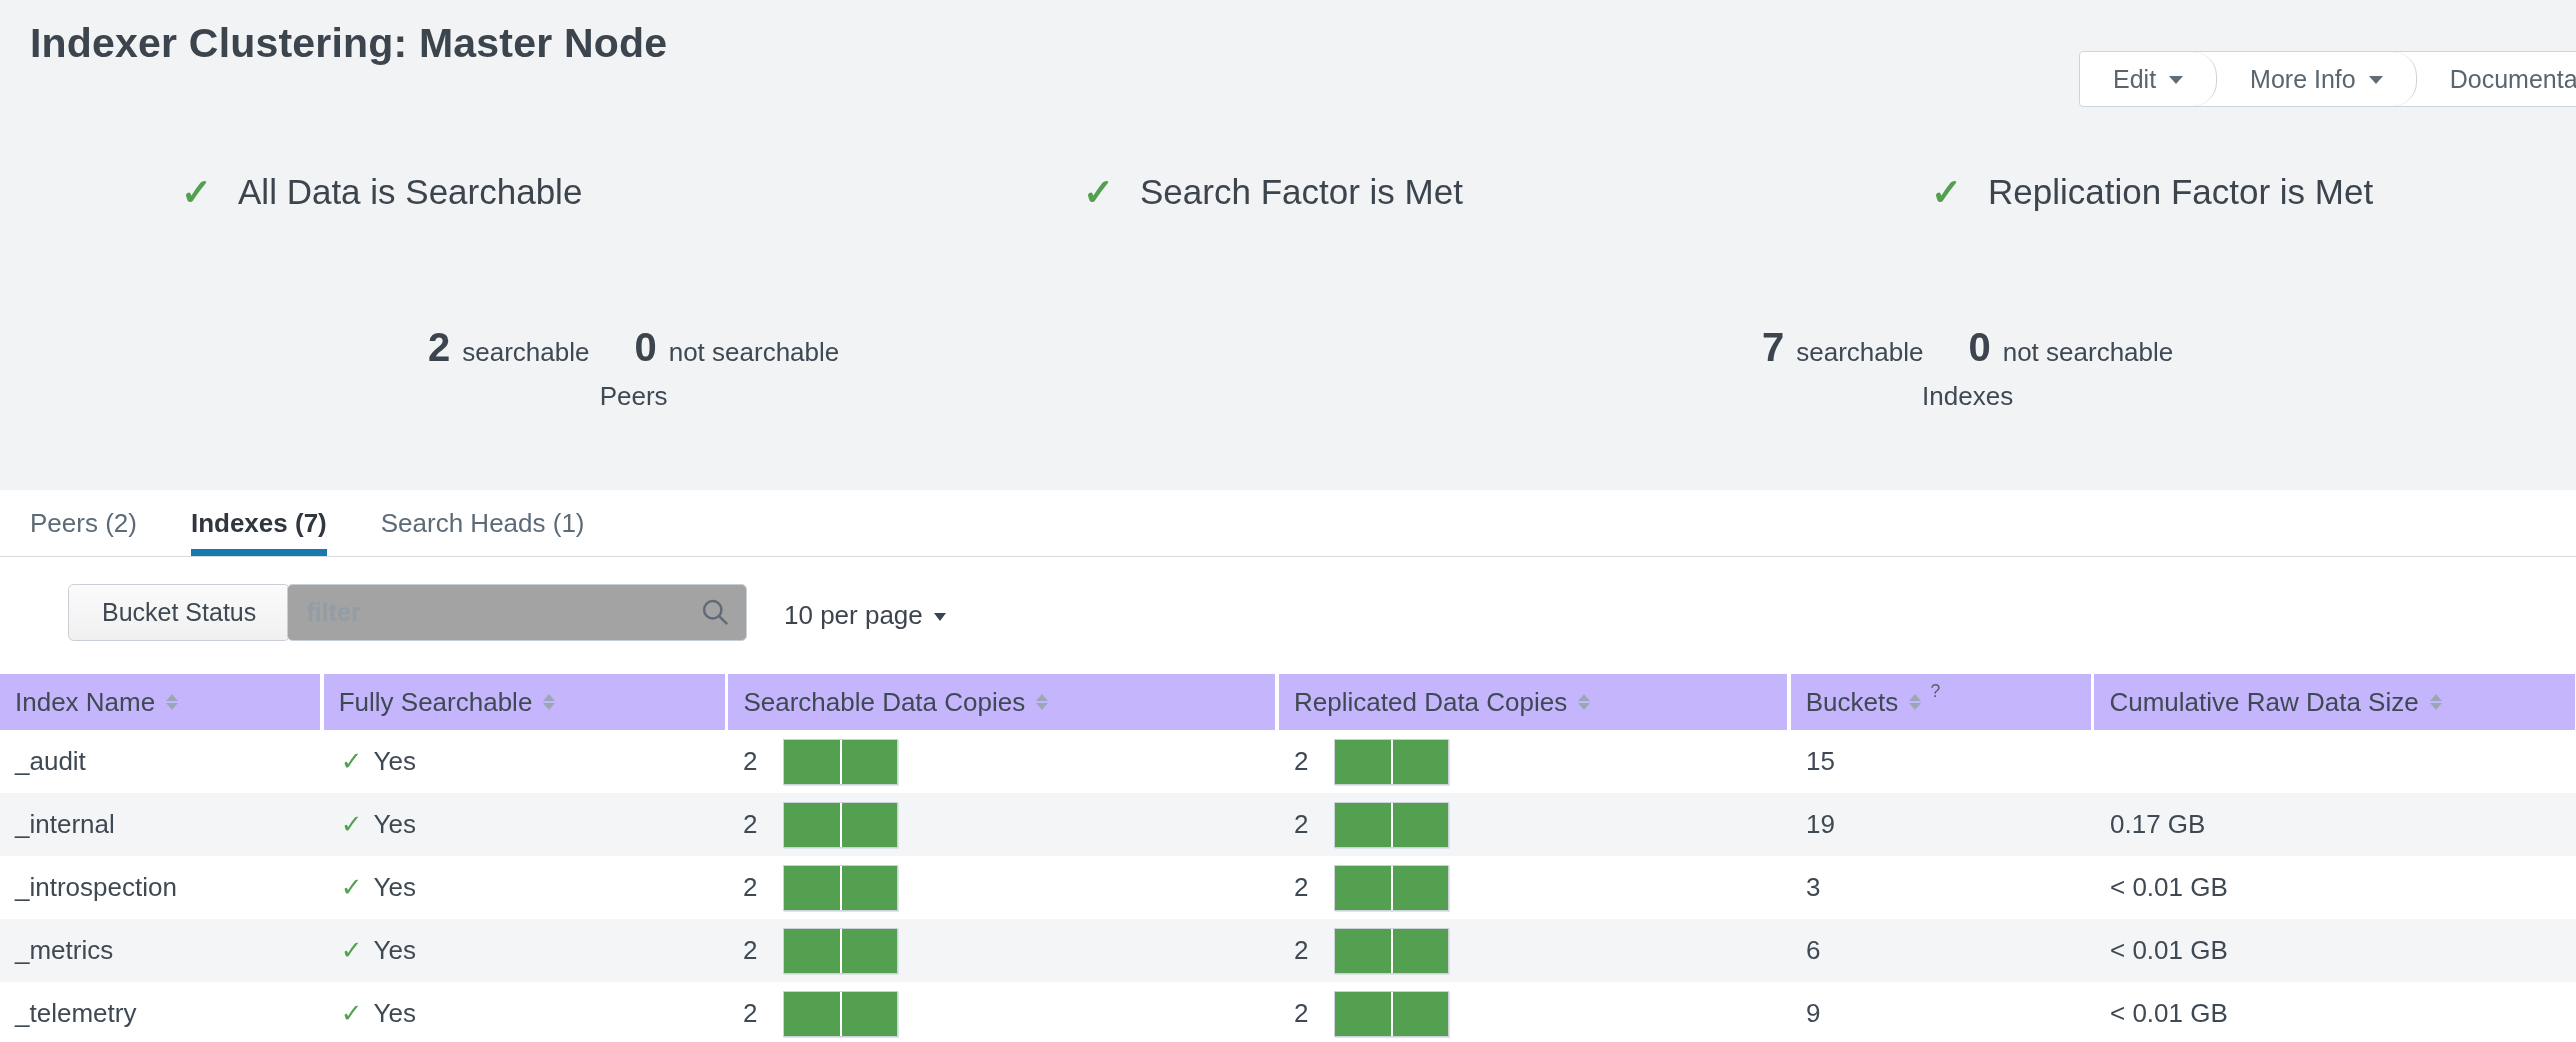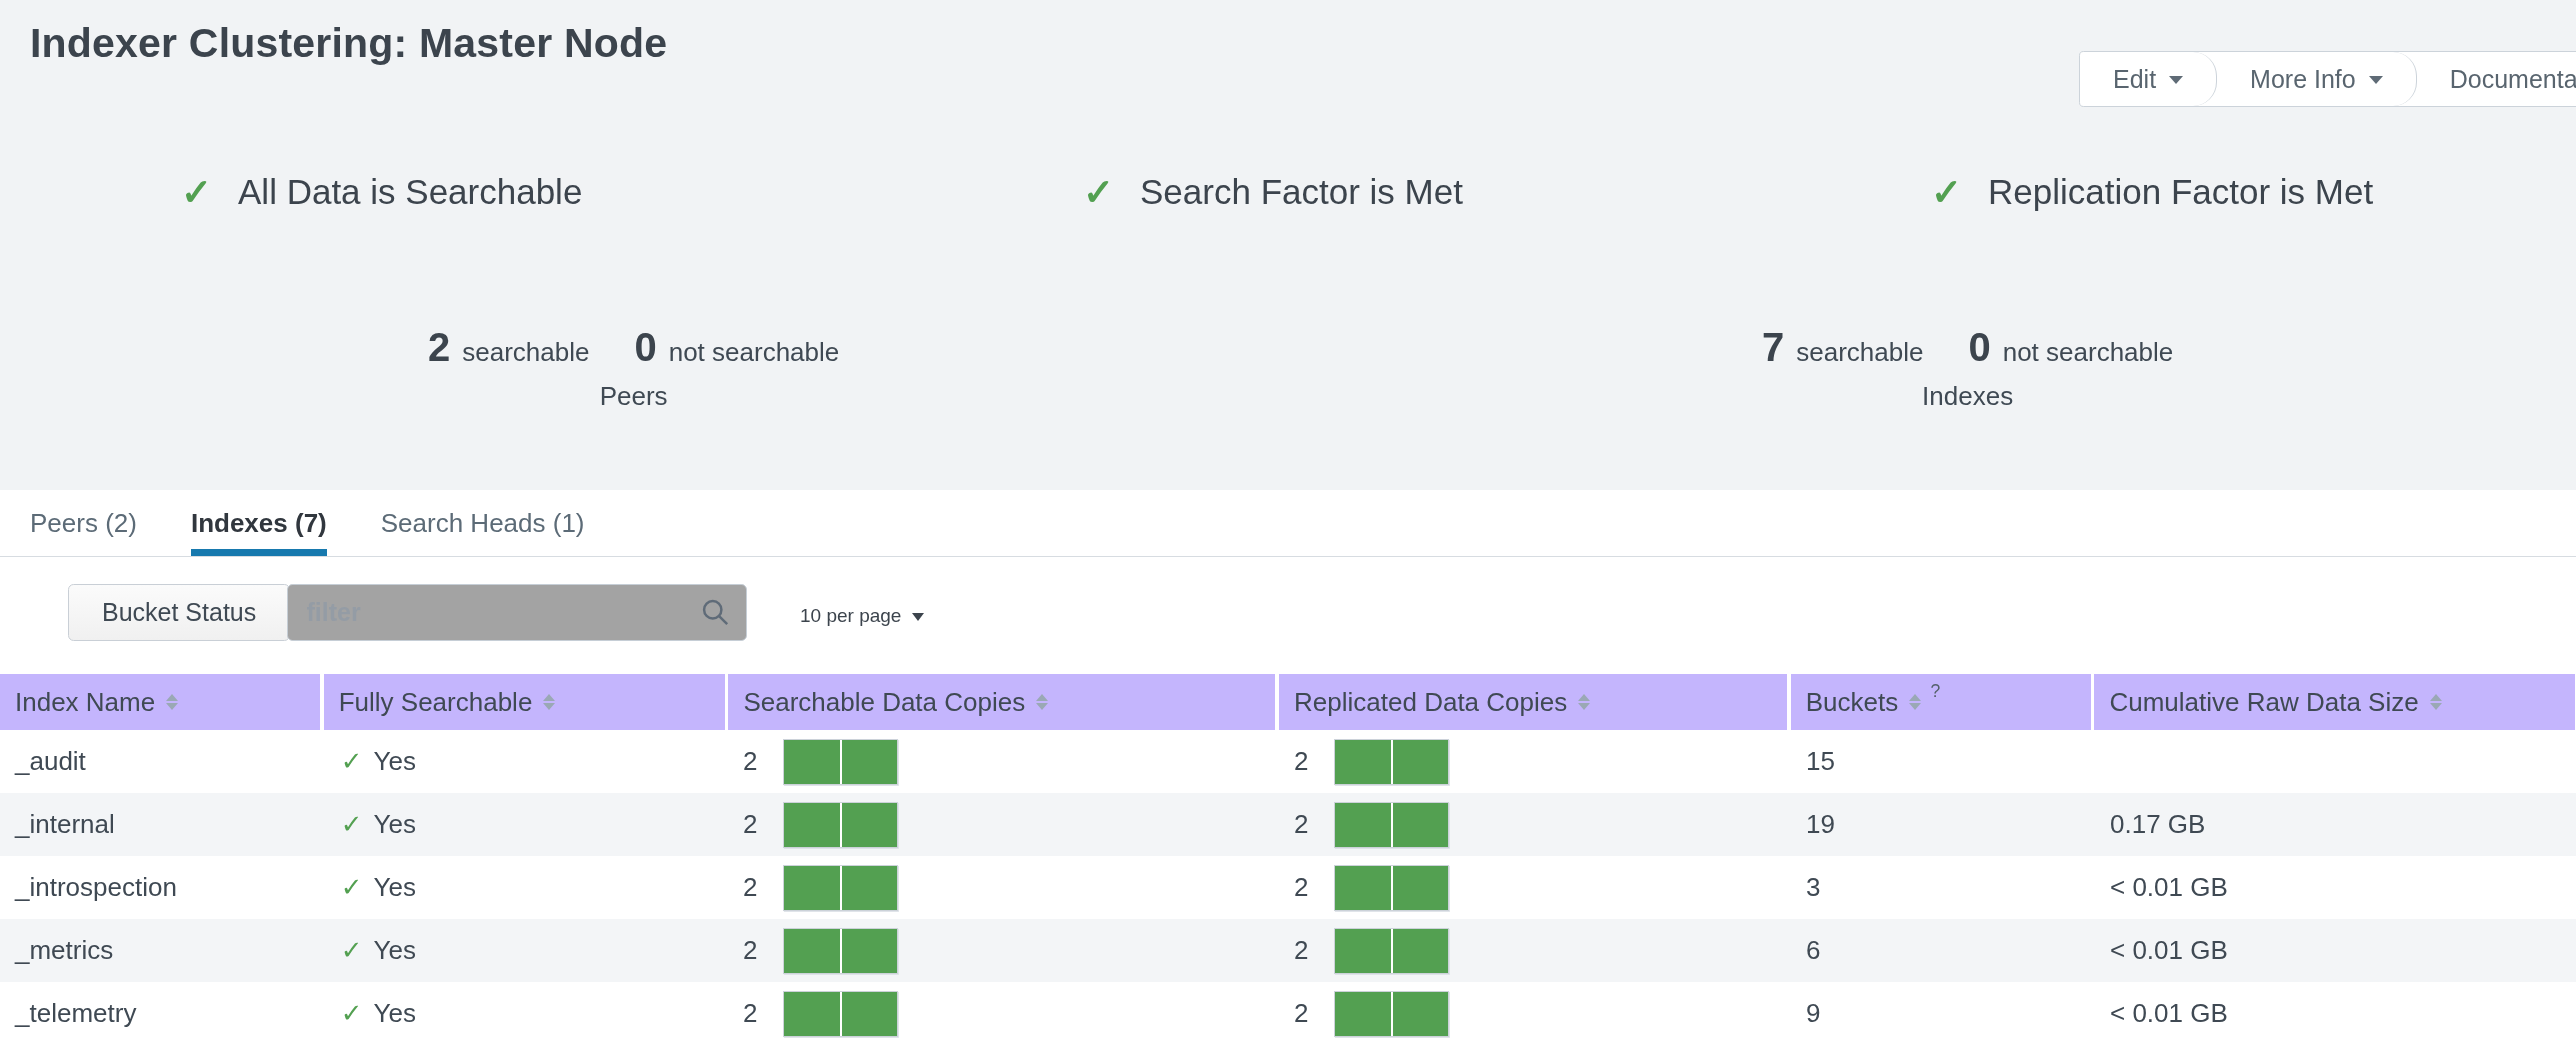--- a/index.html
+++ b/index.html
@@ -41,22 +41,22 @@
 
   .controls-row { position:relative; height:117px; background:#ffffff; }
   .bucket-status-btn { position:absolute; left:68px; top:27px; height:57px; padding:0 33px;
         font-size:25px; color:#3f4953; background:linear-gradient(#fbfbfb,#f0f0f0);
         border:0.9px solid #c9cfd6; border-radius:5.6px; display:flex; align-items:center; cursor:pointer; }
   .filter-wrap { position:absolute; left:287px; top:27px; width:460px; height:57px; }
   .filter-input { width:100%; height:100%; border:0.9px solid #c6ced6; border-radius:5.6px; padding:0 59px 0 18.5px;
         font-size:25px; color:#3f4953; font-family:"Liberation Sans", sans-serif; background:#a3a3a3;font-weight:bold; }
   .filter-input::placeholder { color:#949ca5; }
   .search-icon { position:absolute; right:15px; top:12px; }
-  .page-size { position:absolute; left:800px; top:0; height:117px; display:flex; align-items:center; gap:11px;
-        font-size:19px; color:#3c444d; cursor:pointer; }
+  .page-size { position:absolute; left:784px; top:0; height:117px; display:flex; align-items:center; gap:11px;
+        font-size:26px; color:#3c444d; cursor:pointer; }
   .page-size .caret { border-top-color:#3c444d; border-left-width:6.5px; border-right-width:6.5px; }
 
   
   .table-header { display:flex; height:56px; background:#ffffff; }
   .th { background:#c4b5fd; display:flex; align-items:center; padding-left:15px; font-size:26px; color:#3f4953; cursor:pointer; }
   .th-gap { width:3.7px; background:#ffffff; }
   .w1{width:320px}.w2{width:401px}.w3{width:547px}.w4{width:508px}.w5{width:300px}.w6{width:481px}
   .sort { display:inline-flex; flex-direction:column; gap:2.8px; margin-left:11px; }
   .sort i { display:block; width:0; height:0; border-left:6.5px solid transparent; border-right:6.5px solid transparent; }
   .sort .up   { border-bottom:7.4px solid #9aa8b5; }

